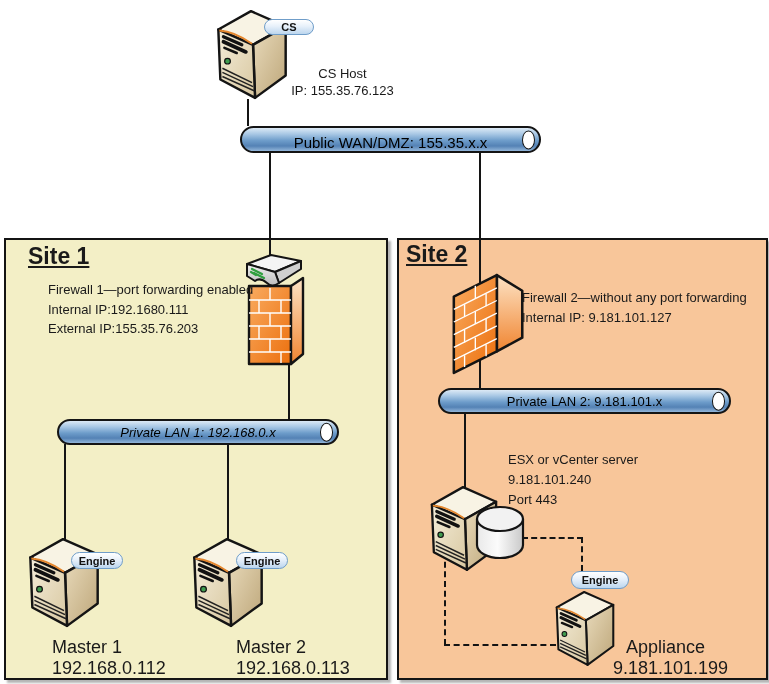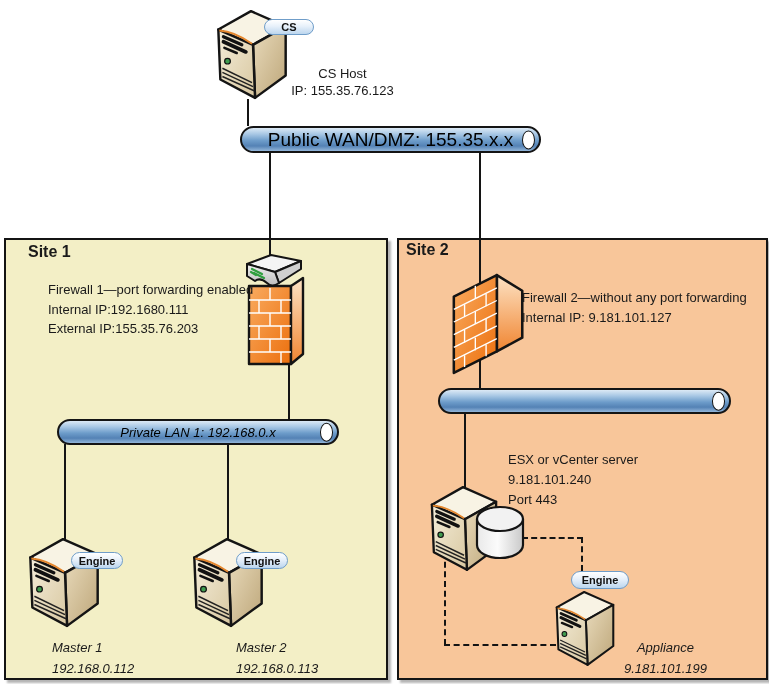--- a/index.html
+++ b/index.html
@@ -7,50 +7,50 @@
     position:relative; width:769px; height:684px;
     background:#ffffff; overflow:hidden;
     font-family:"Liberation Sans", sans-serif; color:#1a1a1a;
   }
   .site {
     position:absolute; border:2px solid #141414;
     box-shadow: 3px 3px 2px rgba(120,120,120,0.55);
   }
   #site1-box { left:4px; top:238px; width:380px; height:438px; }
   #site2-box { left:397px; top:238px; width:367px; height:438px; }
-  .site-title { position:absolute; font-size:16px; font-weight:bold; }
+  .site-title { position:absolute; font-size:23px; font-weight:bold;text-decoration:underline; }
   .vline { position:absolute; width:2px; background:#141414; }
   .hdash { position:absolute; border-top:2px dashed #141414; height:0; }
   .vdash { position:absolute; border-left:2px dashed #141414; width:0; }
   .pipe {
     position:absolute; border:2px solid #141414; border-radius:14px;
     background:linear-gradient(to bottom,#dce9f5 0%,#a9c8e5 26%,#6d9cca 55%,#5482b5 78%,#93b6da 100%);
     display:flex; align-items:center; justify-content:center;
     color:#000; box-sizing:border-box;
   }
   .pipe .endcap {
     position:absolute; right:4px; top:50%; transform:translateY(-50%);
     width:11px; height:75%; background:#fff; border:1.6px solid #141414;
     border-radius:50%;
   }
   .pipe .lbl { position:relative; z-index:2; }
-  #wan-pipe  { left:240px; top:126px; width:301px; height:27px; font-size:19px; }
+  #wan-pipe  { left:240px; top:126px; width:301px; height:27px; font-size:15px;align-items:flex-end; }
   #lan1-pipe { left:57px;  top:419px; width:282px; height:26px; font-size:13px;font-style:italic; }
   #lan2-pipe { left:438px; top:388px; width:293px; height:26px; font-size:13px; }
   .pill {
     position:absolute; border:1.6px solid #6f9dc9; border-radius:9px;
     background:linear-gradient(to bottom,#ffffff 0%,#e7f0fa 45%,#badcf2 100%);
     background:linear-gradient(to bottom,#ffffff 0%,#e7f0fa 45%,#bcd6ee 100%);
     display:flex; align-items:center; justify-content:center;
     font-size:11px; font-weight:bold; color:#111; box-sizing:border-box;
   }
   .icon { position:absolute; overflow:visible; }
   .notes { position:absolute; font-size:13px; line-height:19.5px; white-space:nowrap; }
   .cap { position:absolute; font-size:13px; line-height:17px; text-align:center; white-space:nowrap; }
-  .srvlbl { position:absolute; font-size:13px; line-height:21px; white-space:nowrap;font-style:italic; }
+  .srvlbl { position:absolute; font-size:18px; line-height:21px; white-space:nowrap; }
 </style>
 </head>
 <body>
 
 <svg style="position:absolute;width:0;height:0" aria-hidden="true">
   <defs>
     <linearGradient id="g-front" x1="0" y1="0" x2="1" y2="1">
       <stop offset="0" stop-color="#f4edd9"></stop>
         <stop offset="1" stop-color="#d8c7a0"></stop>
     </linearGradient>
@@ -180,20 +180,21 @@
 
   <div class="pipe" id="wan-pipe">
     <span class="lbl">Public WAN/DMZ: 155.35.x.x</span>
     <span class="endcap"></span>
   </div>
   <div class="pipe" id="lan1-pipe">
     <span class="lbl">Private LAN 1: 192.168.0.x</span>
     <span class="endcap"></span>
   </div>
   <div class="pipe" id="lan2-pipe">
+    <span class="lbl">Private LAN 2: 9.181.101.x</span>
     <span class="endcap"></span>
   </div>
 
   <svg class="icon" style="left:212px;top:4px" width="80" height="100">
       <use href="#sym-server"></use>
     </svg>
   <svg class="icon" style="left:243px;top:250px" width="70" height="124">
       <use href="#sym-firewall-router"></use>
     </svg>
   <svg class="icon" style="left:446px;top:266px" width="88" height="112">

